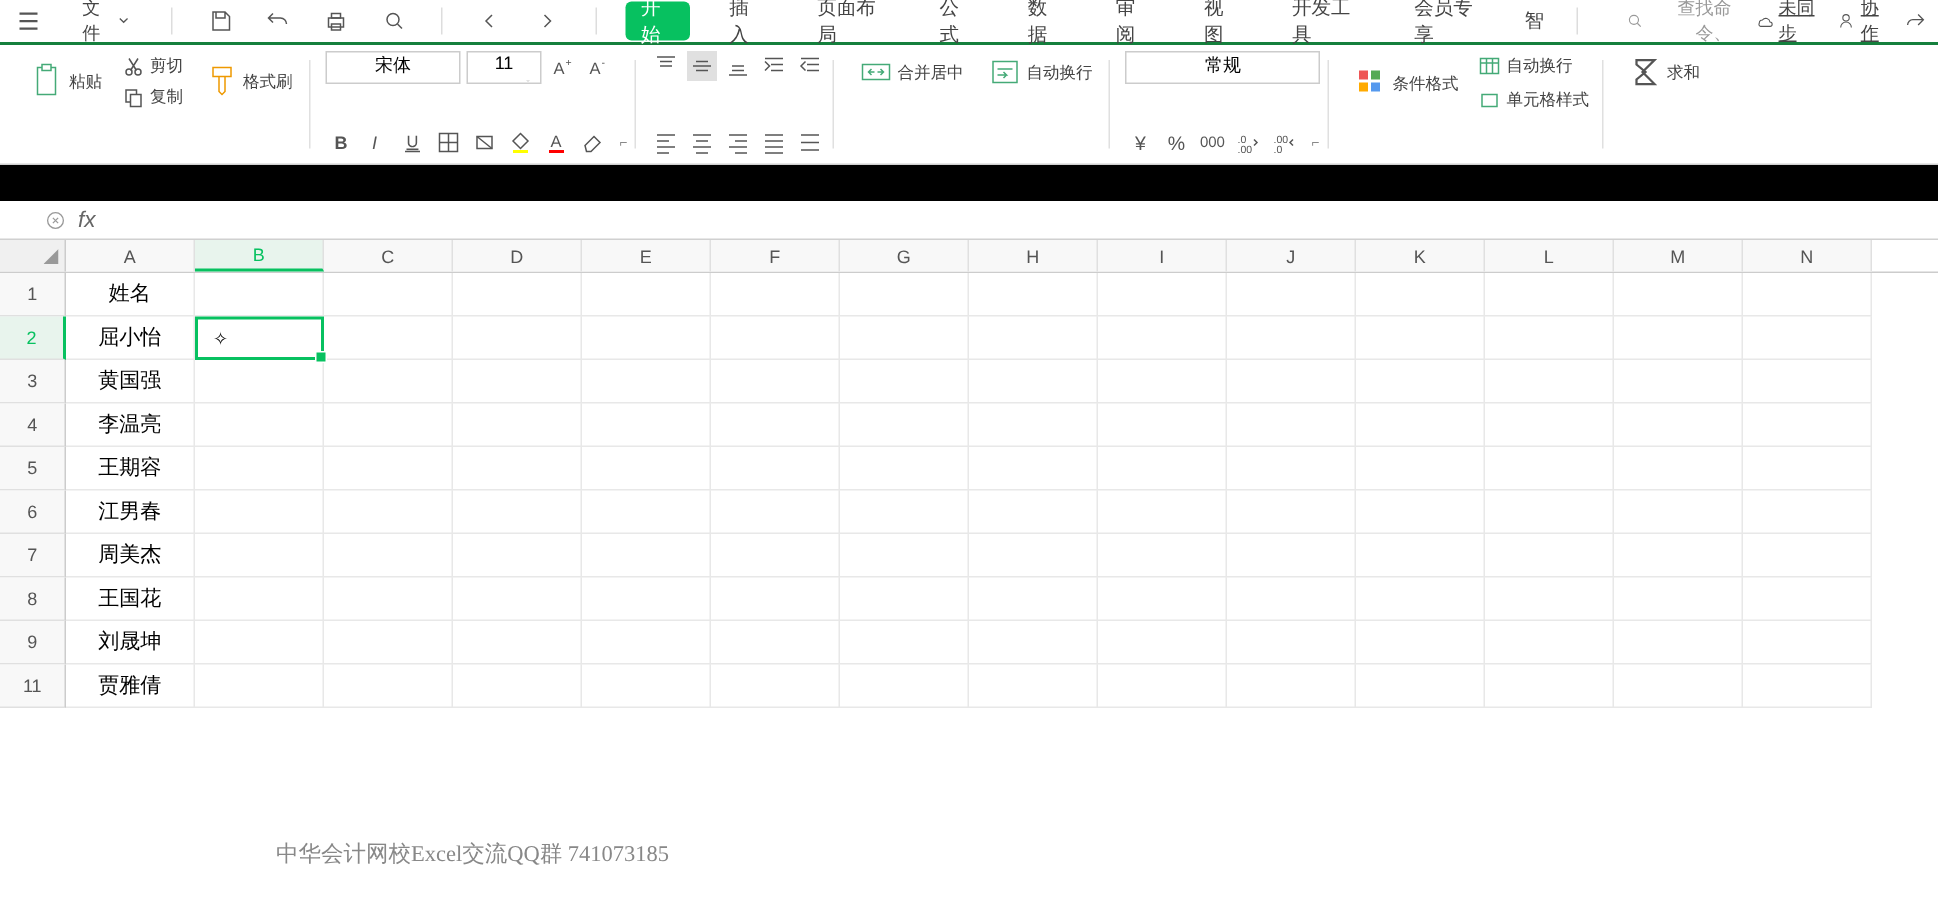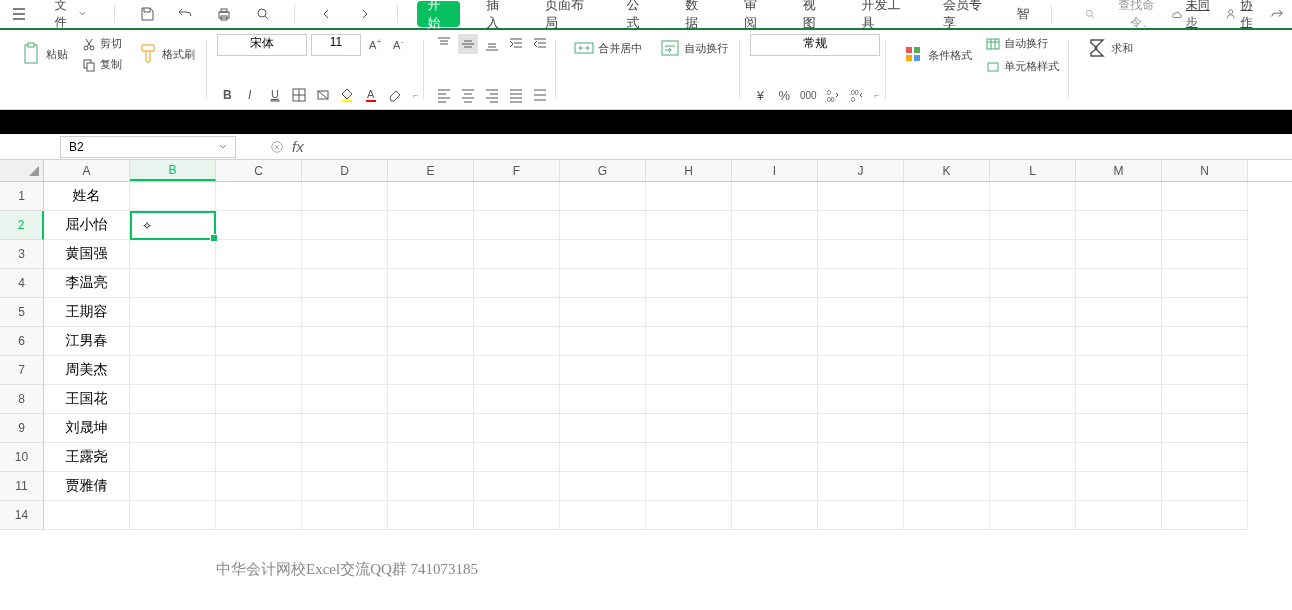--- a/index.html
+++ b/index.html
@@ -412,26 +412,20 @@
           <path d="M6 4h12l-8 8 8 8H6v-3l6-5-6-5z" stroke="#555" fill="none" stroke-width="1.5"></path>
         </svg>
       <span>求和</span>
     </div>
   </div>
 </div>
 
 <div class="black-strip"></div>
 
 <div class="formula-bar">
-  <div class="name-box">
-    <span>B2</span>
-    <svg class="chev" viewBox="0 0 8 8">
-        <path d="M1 2l3 3 3-3" stroke="#888" fill="none"></path>
-      </svg>
-  </div>
   <div class="fx-area">
     <svg width="14" height="14" viewBox="0 0 16 16" style="cursor:pointer">
         <circle cx="8" cy="8" r="6" stroke="#999" fill="none"></circle>
         <path d="M6 6l4 4M10 6l-4 4" stroke="#999"></path>
       </svg>
     <span class="fx-label">fx</span>
   </div>
   <input class="formula-input" value="" style="">
 </div>
 
@@ -607,65 +601,31 @@
         <div class="cell"></div>
         <div class="cell"></div>
         <div class="cell"></div>
         <div class="cell"></div>
         <div class="cell"></div>
         <div class="cell"></div>
         <div class="cell"></div>
         <div class="cell"></div>
       </div>
       <div class="row">
-        <div class="row-h">10</div>
-        <div class="cell">王露尧</div>
-        <div class="cell"></div>
-        <div class="cell"></div>
-        <div class="cell"></div>
-        <div class="cell"></div>
-        <div class="cell"></div>
-        <div class="cell"></div>
-        <div class="cell"></div>
-        <div class="cell"></div>
-        <div class="cell"></div>
-        <div class="cell"></div>
-        <div class="cell"></div>
-        <div class="cell"></div>
-        <div class="cell"></div>
-      </div>
-      <div class="row">
         <div class="row-h">11</div>
         <div class="cell">贾雅倩</div>
         <div class="cell"></div>
         <div class="cell"></div>
         <div class="cell"></div>
         <div class="cell"></div>
         <div class="cell"></div>
         <div class="cell"></div>
         <div class="cell"></div>
         <div class="cell"></div>
         <div class="cell"></div>
         <div class="cell"></div>
         <div class="cell"></div>
         <div class="cell"></div>
         <div class="cell"></div>
       </div>
-      <div class="row">
-        <div class="row-h">14</div>
-        <div class="cell"></div>
-        <div class="cell"></div>
-        <div class="cell"></div>
-        <div class="cell"></div>
-        <div class="cell"></div>
-        <div class="cell"></div>
-        <div class="cell"></div>
-        <div class="cell"></div>
-        <div class="cell"></div>
-        <div class="cell"></div>
-        <div class="cell"></div>
-        <div class="cell"></div>
-        <div class="cell"></div>
-        <div class="cell"></div>
-      </div>
-    </div>
-  <div class="watermark" style="left:216px;top:400px">中华会计网校Excel交流QQ群 741073185</div>
+    </div>
+  <div class="watermark" style="left:184px;top:400px">中华会计网校Excel交流QQ群 741073185</div>
 </div>
 
 </body></html>

